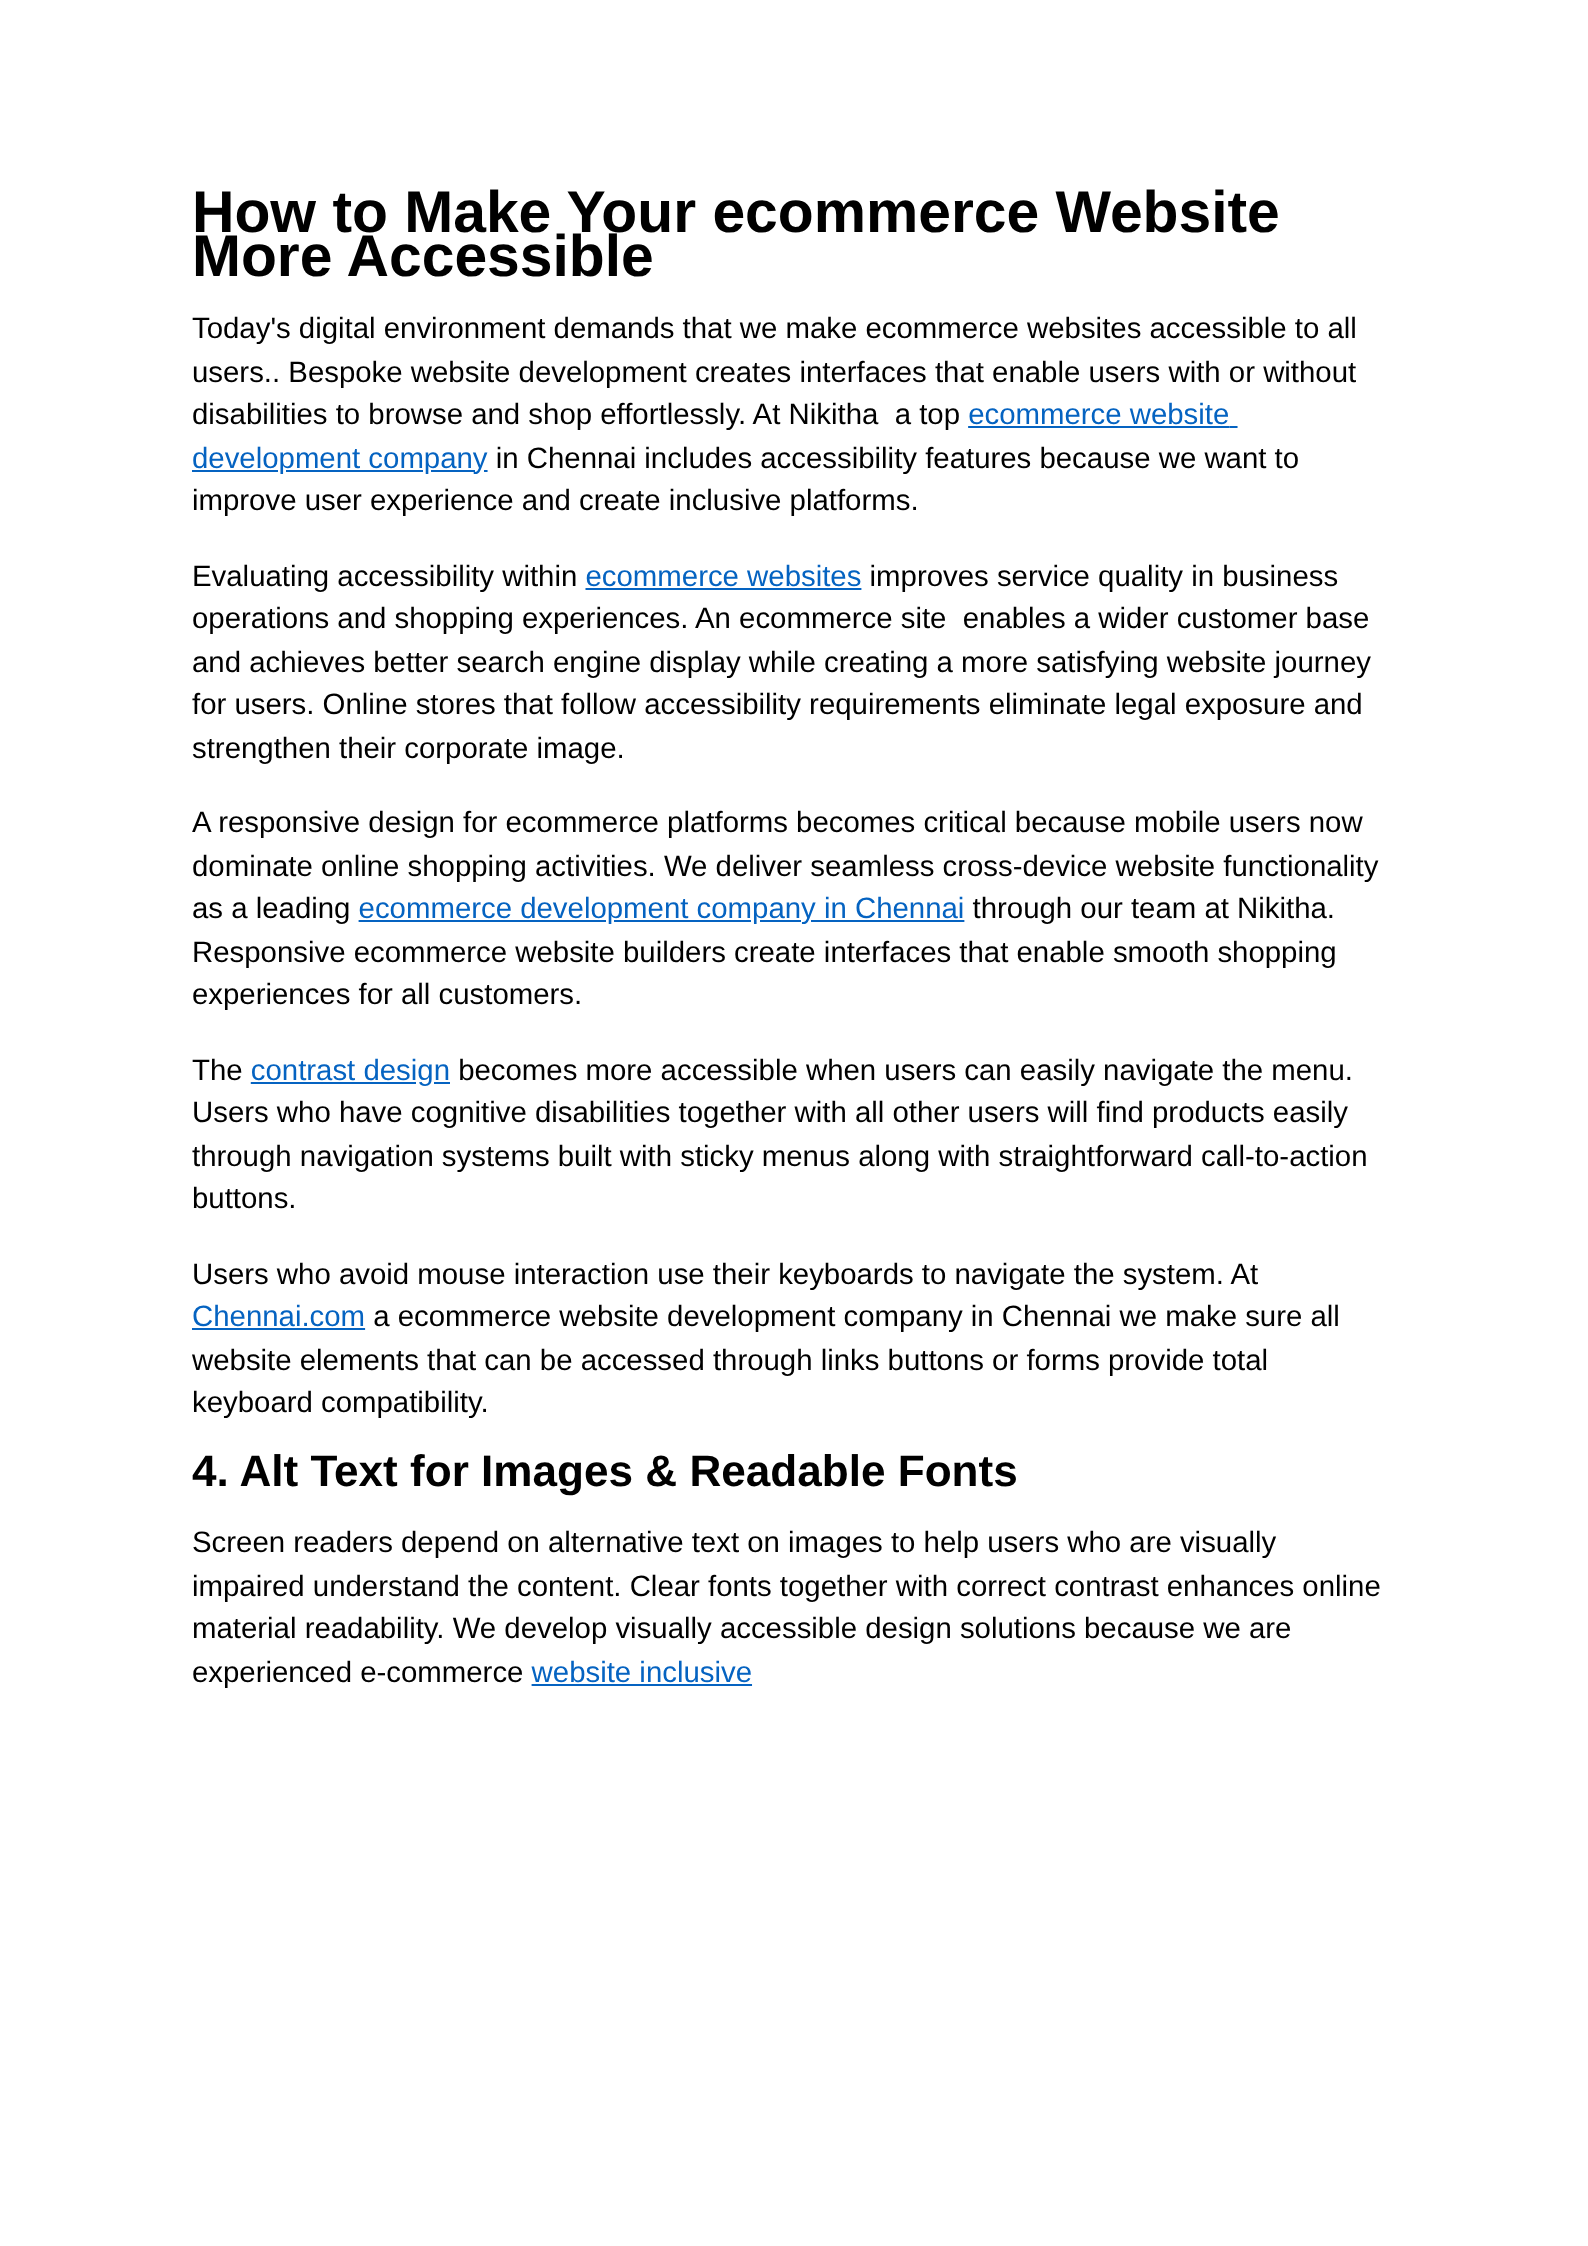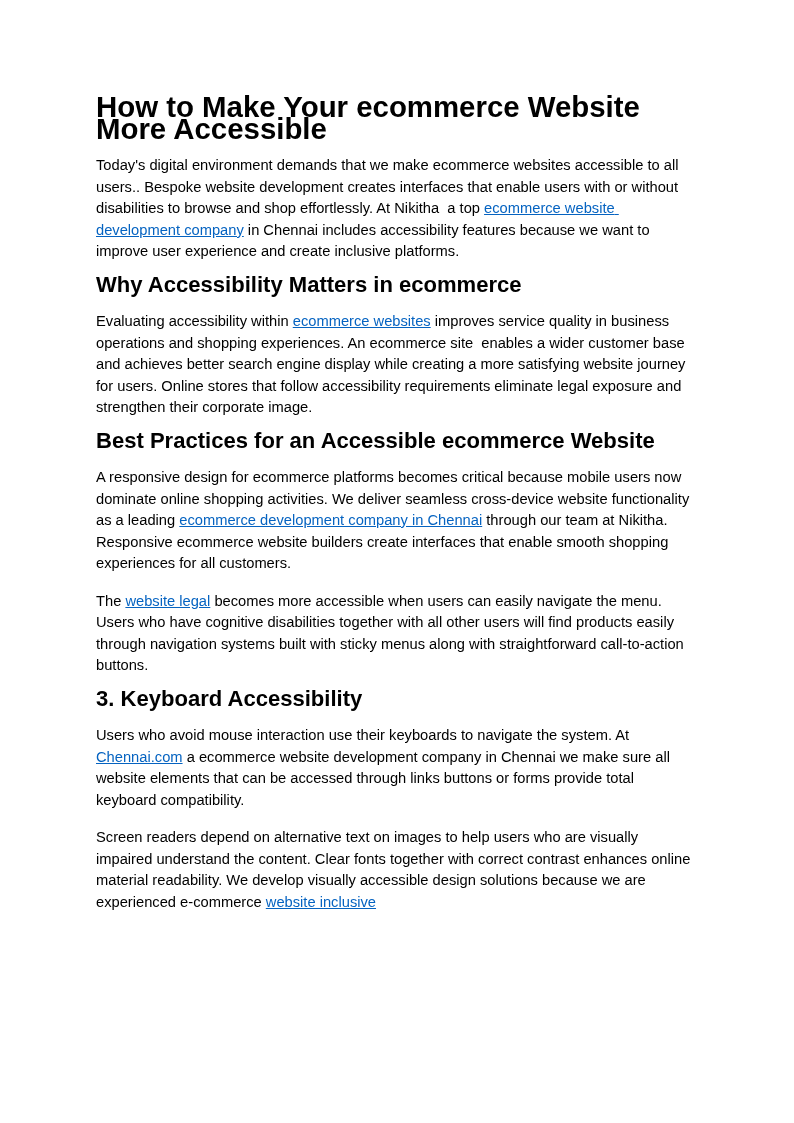--- a/index.html
+++ b/index.html
@@ -40,34 +40,32 @@
 </style>
 </head>
 <body>
 
 <div class="page">
 
   <h1 class="heading">How to Make Your ecommerce Website More Accessible</h1>
 
   <p class="para"><span>Today's digital environment demands that we make ecommerce websites accessible to all users.. Bespoke website development creates interfaces that enable users with or without disabilities to browse and shop effortlessly. At Nikitha  a top </span><a href="#" class="link">ecommerce website development company</a><span> in Chennai includes accessibility features because we want to improve user experience and create inclusive platforms.</span></p>
 
-  <h2 class="heading">Why Accessibility Matters in ecommerce</h2>
 
   <p class="para"><span>Evaluating accessibility within </span><a href="#" class="link">ecommerce websites</a><span> improves service quality in business operations and shopping experiences. An ecommerce site  enables a wider customer base and achieves better search engine display while creating a more satisfying website journey for users. Online stores that follow accessibility requirements eliminate legal exposure and strengthen their corporate image.</span></p>
 
-  <h2 class="heading">Best Practices for an Accessible ecommerce Website</h2>
 
 
   <p class="para"><span>A responsive design for ecommerce platforms becomes critical because mobile users now dominate online shopping activities. We deliver seamless cross-device website functionality as a leading </span><a href="#" class="link">ecommerce development company in Chennai</a><span> through our team at Nikitha. Responsive ecommerce website builders create interfaces that enable smooth shopping experiences for all customers.</span></p>
 
 
-  <p class="para"><span>The </span><a href="#" class="link">website legal</a><span> becomes more accessible when users can easily navigate the menu. Users who have cognitive disabilities together with all other users will find products easily through navigation systems built with sticky menus along with straightforward call-to-action buttons.</span></p>
+  <p class="para"><span>The </span><a href="#" class="link">contrast design</a><span> becomes more accessible when users can easily navigate the menu. Users who have cognitive disabilities together with all other users will find products easily through navigation systems built with sticky menus along with straightforward call-to-action buttons.</span></p>
 
-  <h2 class="heading">3. Keyboard Accessibility</h2>
 
   <p class="para"><span>Users who avoid mouse interaction use their keyboards to navigate the system. At </span><a href="#" class="link">Chennai.com</a><span> a ecommerce website development company in Chennai we make sure all website elements that can be accessed through links buttons or forms provide total keyboard compatibility.</span></p>
 
+  <h2 class="heading">4. Alt Text for Images &amp; Readable Fonts</h2>
 
   <p class="para"><span>Screen readers depend on alternative text on images to help users who are visually impaired understand the content. Clear fonts together with correct contrast enhances online material readability. We develop visually accessible design solutions because we are experienced e-commerce </span><a href="#" class="link">website inclusive</a></p>
 
 
 
 </div>
 
 </body></html>

